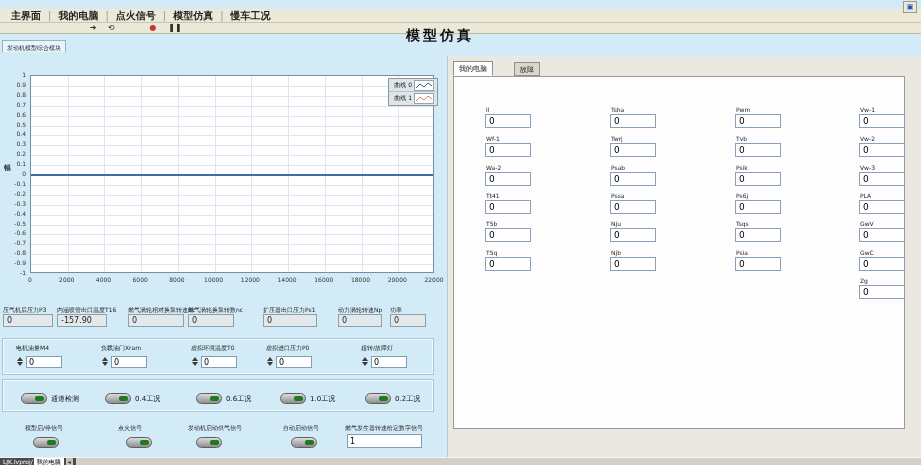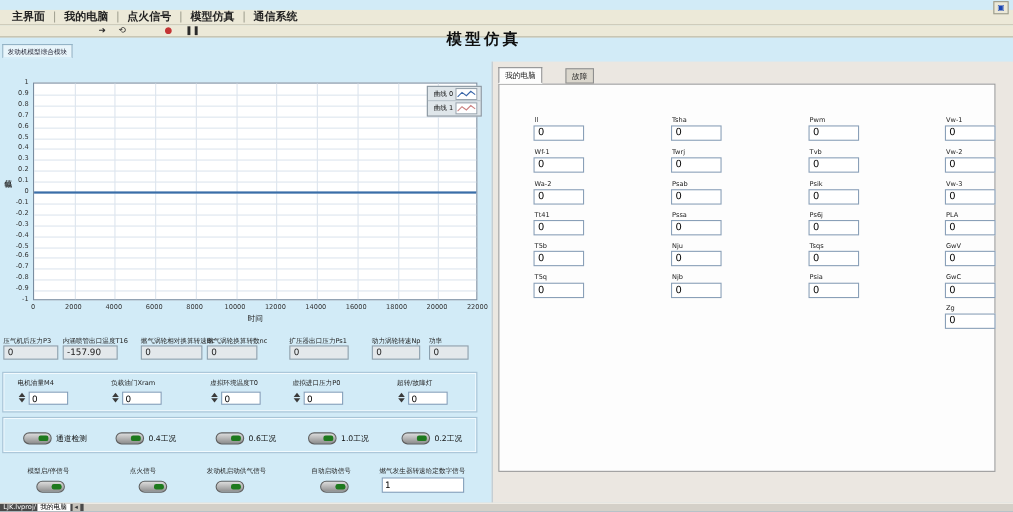--- a/index.html
+++ b/index.html
@@ -98,21 +98,21 @@
   .footer-project{position:absolute;left:0;top:0;bottom:0;background:#4a4a4a;color:#fff;padding:0 3px;white-space:nowrap;}
   .footer-target{background:#fff;color:#000;padding:0 3px;margin-left:1px;display:inline-block;}
   .footer-arrow{display:inline-block;background:#c6c2ba;color:#333;padding:0 2px;margin-left:2px;}
 </style>
 </head>
 <body>
 
 <div class="window">
 
 
-  <div class="menubar" id="menu-bar"><span class="menu-item">主界面</span><span class="menu-sep">|</span><span class="menu-item">我的电脑</span><span class="menu-sep">|</span><span class="menu-item">点火信号</span><span class="menu-sep">|</span><span class="menu-item">模型仿真</span><span class="menu-sep">|</span><span class="menu-item">通信系统</span></div>
+  <div class="menubar" id="menu-bar"><span class="menu-item">主界面</span><span class="menu-sep">|</span><span class="menu-item">我的电脑</span><span class="menu-sep">|</span><span class="menu-item">点火信号</span><span class="menu-sep">|</span><span class="menu-item">模型仿真</span><span class="menu-sep">|</span><span class="menu-item">慢车工况</span></div>
   <div class="win-btn">▣</div>
 
   <div class="toolbar" id="toolbar">
       <span class="tb-icon" style="left: 86px; color: rgb(42, 42, 42);">➜</span>
       <span class="tb-icon" style="left: 104px; color: rgb(42, 42, 42);">⟲</span>
       <span class="tb-icon" style="left: 146px; color: rgb(196, 52, 52);">●</span>
       <span class="tb-icon" style="left: 168px; color: rgb(42, 42, 42);">❚❚</span>
     </div>
 
   <div class="page-title">模型仿真</div>
@@ -182,21 +182,20 @@
       <div class="xtick" style="left: 95.1818px;">6000</div>
       <div class="xtick" style="left: 131.909px;">8000</div>
       <div class="xtick" style="left: 168.636px;">10000</div>
       <div class="xtick" style="left: 205.364px;">12000</div>
       <div class="xtick" style="left: 242.091px;">14000</div>
       <div class="xtick" style="left: 278.818px;">16000</div>
       <div class="xtick" style="left: 315.545px;">18000</div>
       <div class="xtick" style="left: 352.273px;">20000</div>
       <div class="xtick" style="left: 389px;">22000</div>
     </div>
-  <div class="x-axis-label">时间</div>
   <div class="legend" id="legend">
       <div class="legend-row">
         <span class="legend-label">曲线 0</span>
         <div class="legend-swatch">
           <svg width="18" height="9">
             <polyline points="1,7 5,3 9,6 13,2 17,5" fill="none" stroke="#3a66a8" stroke-width="1"></polyline>
           </svg>
         </div>
       </div>
       <div class="legend-row">

